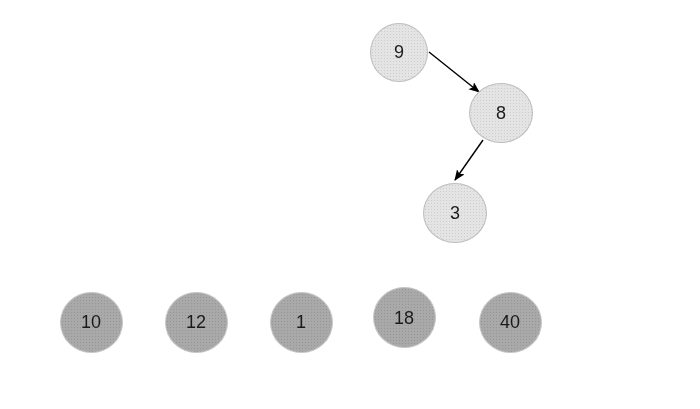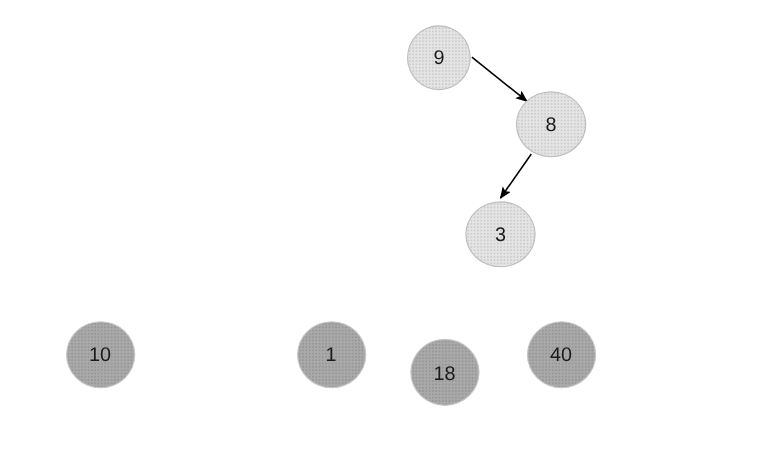--- a/index.html
+++ b/index.html
@@ -55,23 +55,26 @@
   </div>
       <div class="node" style="left: 469px; top: 83px; width: 64px; height: 60px; background-color: rgb(228, 228, 228); background-image: radial-gradient(circle, rgb(204, 204, 204) 0.6px, transparent 0.8px); border-color: rgb(189, 189, 189); color: rgb(26, 26, 26);">
     <span class="node-label">8</span>
   </div>
       <div class="node" style="left: 423px; top: 183px; width: 64px; height: 60px; background-color: rgb(228, 228, 228); background-image: radial-gradient(circle, rgb(204, 204, 204) 0.6px, transparent 0.8px); border-color: rgb(189, 189, 189); color: rgb(26, 26, 26);">
     <span class="node-label">3</span>
   </div>
       <div class="node" style="left: 59.5px; top: 291.5px; width: 63px; height: 61px; background-color: rgb(169, 169, 169); background-image: radial-gradient(circle, rgb(150, 150, 150) 0.6px, transparent 0.8px); border-color: rgb(198, 198, 198); color: rgb(26, 26, 26);">
     <span class="node-label">10</span>
   </div>
+      <div class="node" style="left: 164.5px; top: 291.5px; width: 63px; height: 61px; background-color: rgb(169, 169, 169); background-image: radial-gradient(circle, rgb(150, 150, 150) 0.6px, transparent 0.8px); border-color: rgb(198, 198, 198); color: rgb(26, 26, 26);">
+    <span class="node-label">12</span>
+  </div>
       <div class="node" style="left: 269.5px; top: 291.5px; width: 63px; height: 61px; background-color: rgb(169, 169, 169); background-image: radial-gradient(circle, rgb(150, 150, 150) 0.6px, transparent 0.8px); border-color: rgb(198, 198, 198); color: rgb(26, 26, 26);">
     <span class="node-label">1</span>
   </div>
-      <div class="node" style="left: 372.5px; top: 308px; width: 63px; height: 61px; background-color: rgb(169, 169, 169); background-image: radial-gradient(circle, rgb(150, 150, 150) 0.6px, transparent 0.8px); border-color: rgb(198, 198, 198); color: rgb(26, 26, 26);">
+      <div class="node" style="left: 372.5px; top: 287px; width: 63px; height: 61px; background-color: rgb(169, 169, 169); background-image: radial-gradient(circle, rgb(150, 150, 150) 0.6px, transparent 0.8px); border-color: rgb(198, 198, 198); color: rgb(26, 26, 26);">
     <span class="node-label">18</span>
   </div>
       <div class="node" style="left: 478.5px; top: 291.5px; width: 63px; height: 61px; background-color: rgb(169, 169, 169); background-image: radial-gradient(circle, rgb(150, 150, 150) 0.6px, transparent 0.8px); border-color: rgb(198, 198, 198); color: rgb(26, 26, 26);">
     <span class="node-label">40</span>
   </div>
     </div>
 </div>
 
 </body></html>

